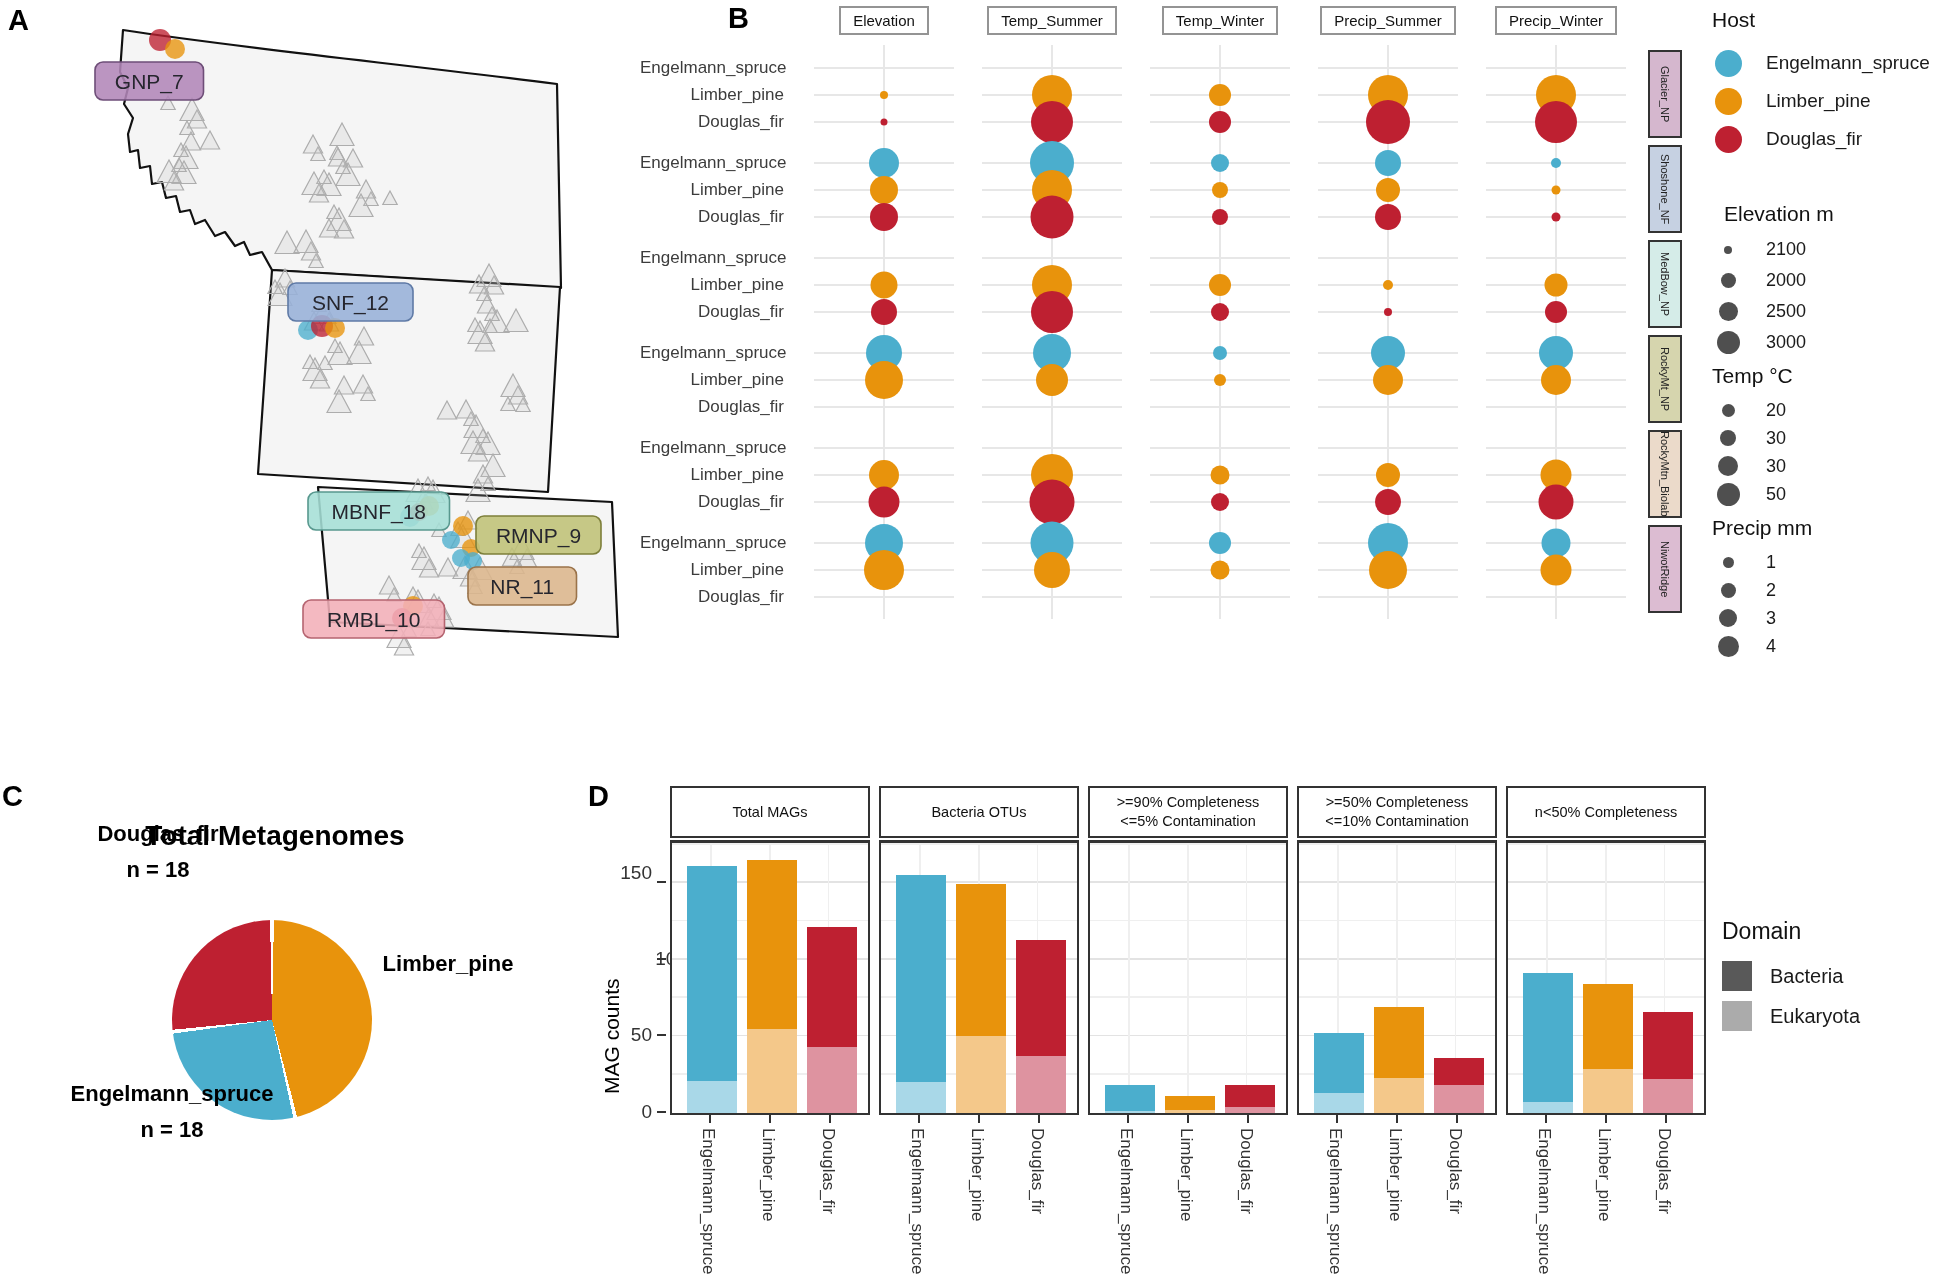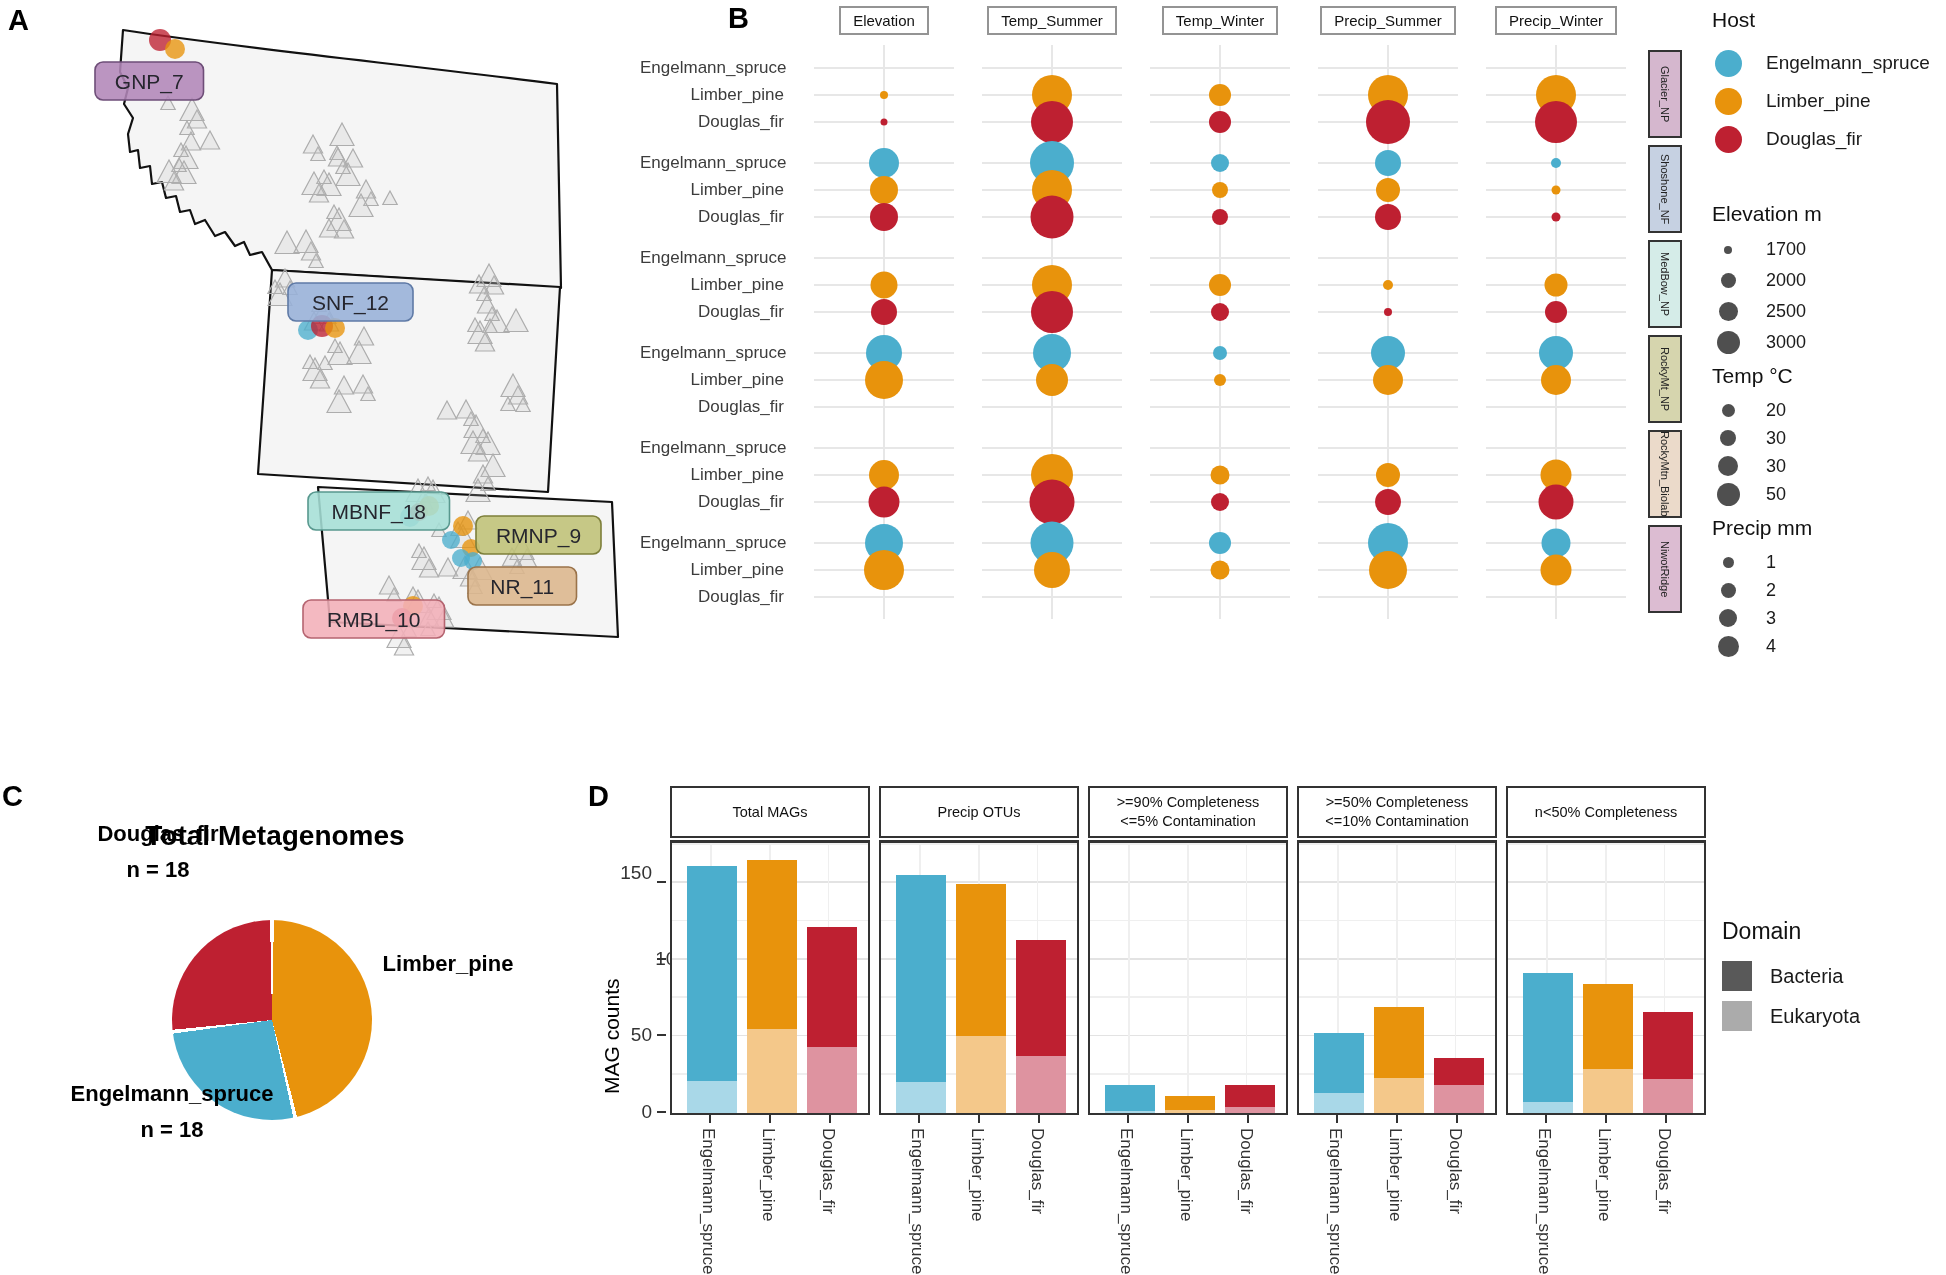--- a/index.html
+++ b/index.html
@@ -575,26 +575,26 @@
         <div class="leg-dot" style="width: 27px; height: 27px; background: rgb(232, 147, 12);"></div>
       </div>
       <div class="leg-label" style="font-size: 19px;">Limber_pine</div>
     </div>
     <div class="leg-item" style="height: 38px;">
       <div class="leg-dotbox">
         <div class="leg-dot" style="width: 27px; height: 27px; background: rgb(190, 32, 49);"></div>
       </div>
       <div class="leg-label" style="font-size: 19px;">Douglas_fir</div>
     </div>
-    <div class="leg-title" style="margin: 44px 0px 8px;">Elevation m</div>
+    <div class="leg-title" style="margin: 44px 12px 8px;">Elevation m</div>
     <div class="leg-item" style="height: 31px;">
       <div class="leg-dotbox">
         <div class="leg-dot" style="width: 8px; height: 8px; background: rgb(79, 79, 79);"></div>
       </div>
-      <div class="leg-label">1700</div>
+      <div class="leg-label">2100</div>
     </div>
     <div class="leg-item" style="height: 31px;">
       <div class="leg-dotbox">
         <div class="leg-dot" style="width: 15px; height: 15px; background: rgb(79, 79, 79);"></div>
       </div>
       <div class="leg-label">2000</div>
     </div>
     <div class="leg-item" style="height: 31px;">
       <div class="leg-dotbox">
         <div class="leg-dot" style="width: 19px; height: 19px; background: rgb(79, 79, 79);"></div>
@@ -712,21 +712,21 @@
       </div>
       <div class="xtickmark" style="left: 39px; top: 328px;"></div>
       <div class="xlabel" style="left: 28px; top: 342px;">Engelmann_spruce</div>
       <div class="xtickmark" style="left: 99px; top: 328px;"></div>
       <div class="xlabel" style="left: 88px; top: 342px;">Limber_pine</div>
       <div class="xtickmark" style="left: 159px; top: 328px;"></div>
       <div class="xlabel" style="left: 148px; top: 342px;">Douglas_fir</div>
     </div>
     <div class="facet" style="left: 283px; top: 0px;">
       <div class="facet-head">
-        <div>Precip OTUs</div>
+        <div>Bacteria OTUs</div>
       </div>
       <div class="facet-panel">
         <div class="gridline-h" style="bottom: 38.3523px; background: rgb(239, 239, 239);"></div>
         <div class="gridline-h" style="bottom: 76.7045px; background: rgb(227, 227, 227);"></div>
         <div class="gridline-h" style="bottom: 115.057px; background: rgb(239, 239, 239);"></div>
         <div class="gridline-h" style="bottom: 153.409px; background: rgb(227, 227, 227);"></div>
         <div class="gridline-h" style="bottom: 191.761px; background: rgb(239, 239, 239);"></div>
         <div class="gridline-h" style="bottom: 230.114px; background: rgb(227, 227, 227);"></div>
         <div class="gridline-h" style="bottom: 268.466px; background: rgb(239, 239, 239);"></div>
         <div class="gridline-v" style="left: calc(20% - 1px); background: rgb(239, 239, 239);"></div>

